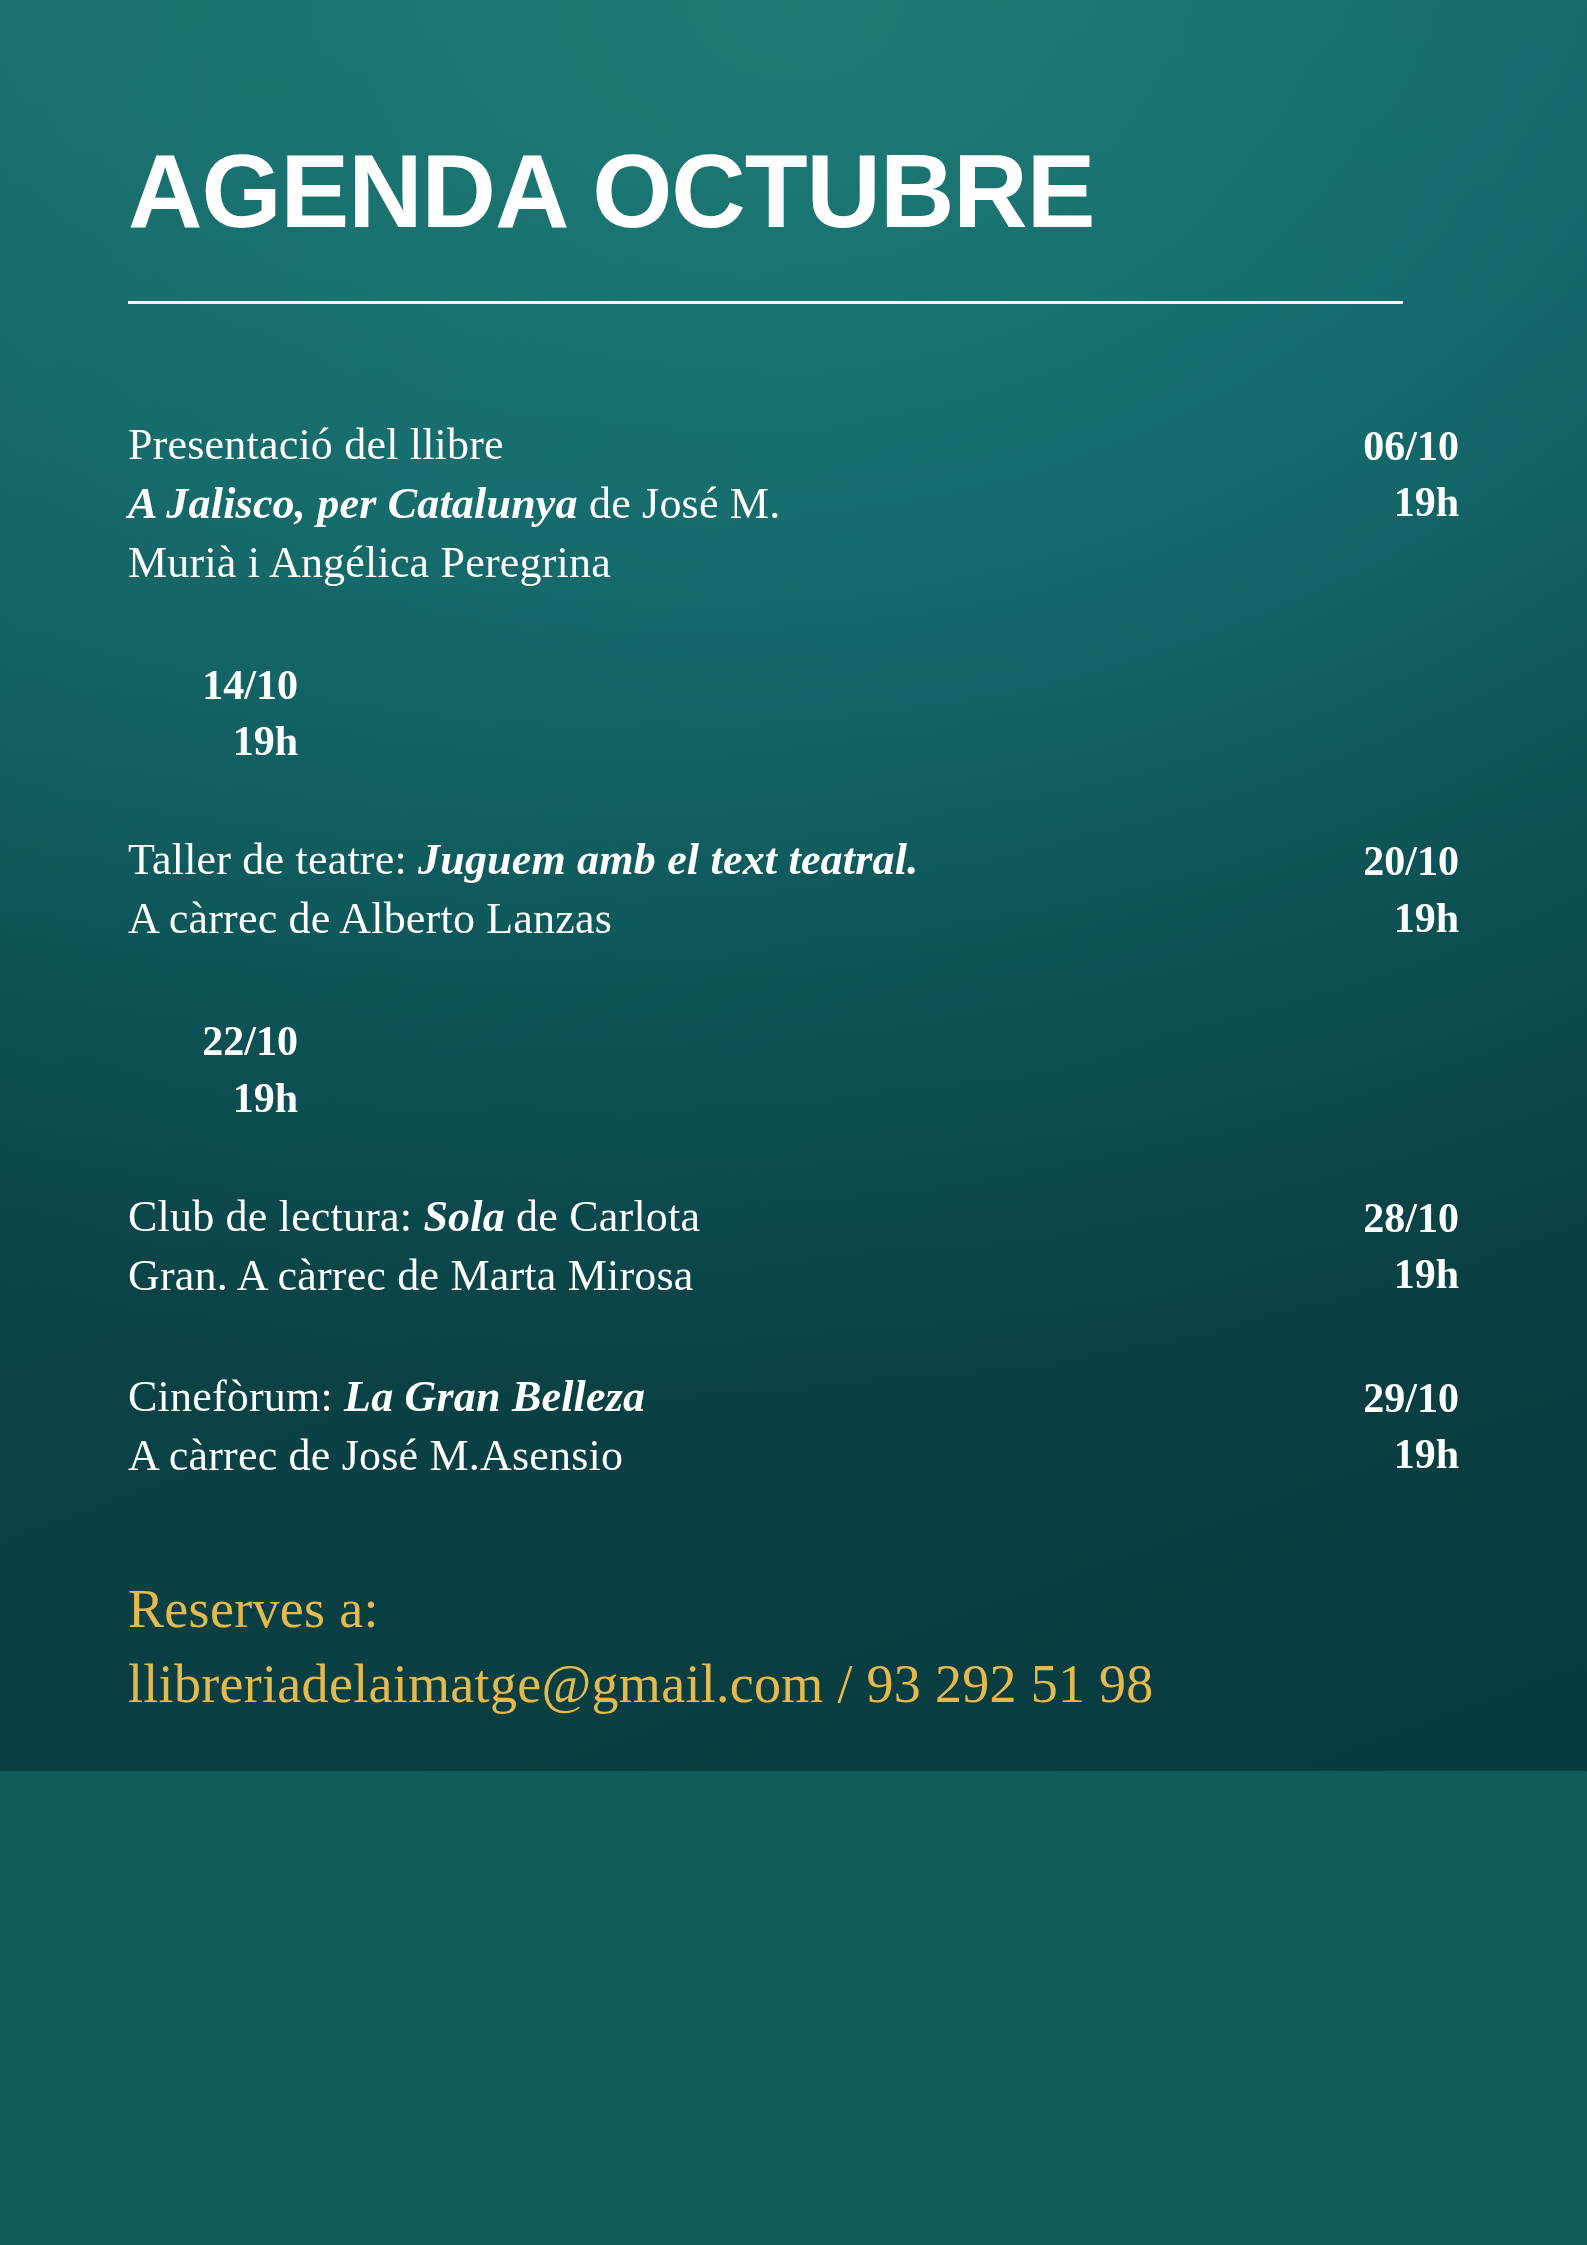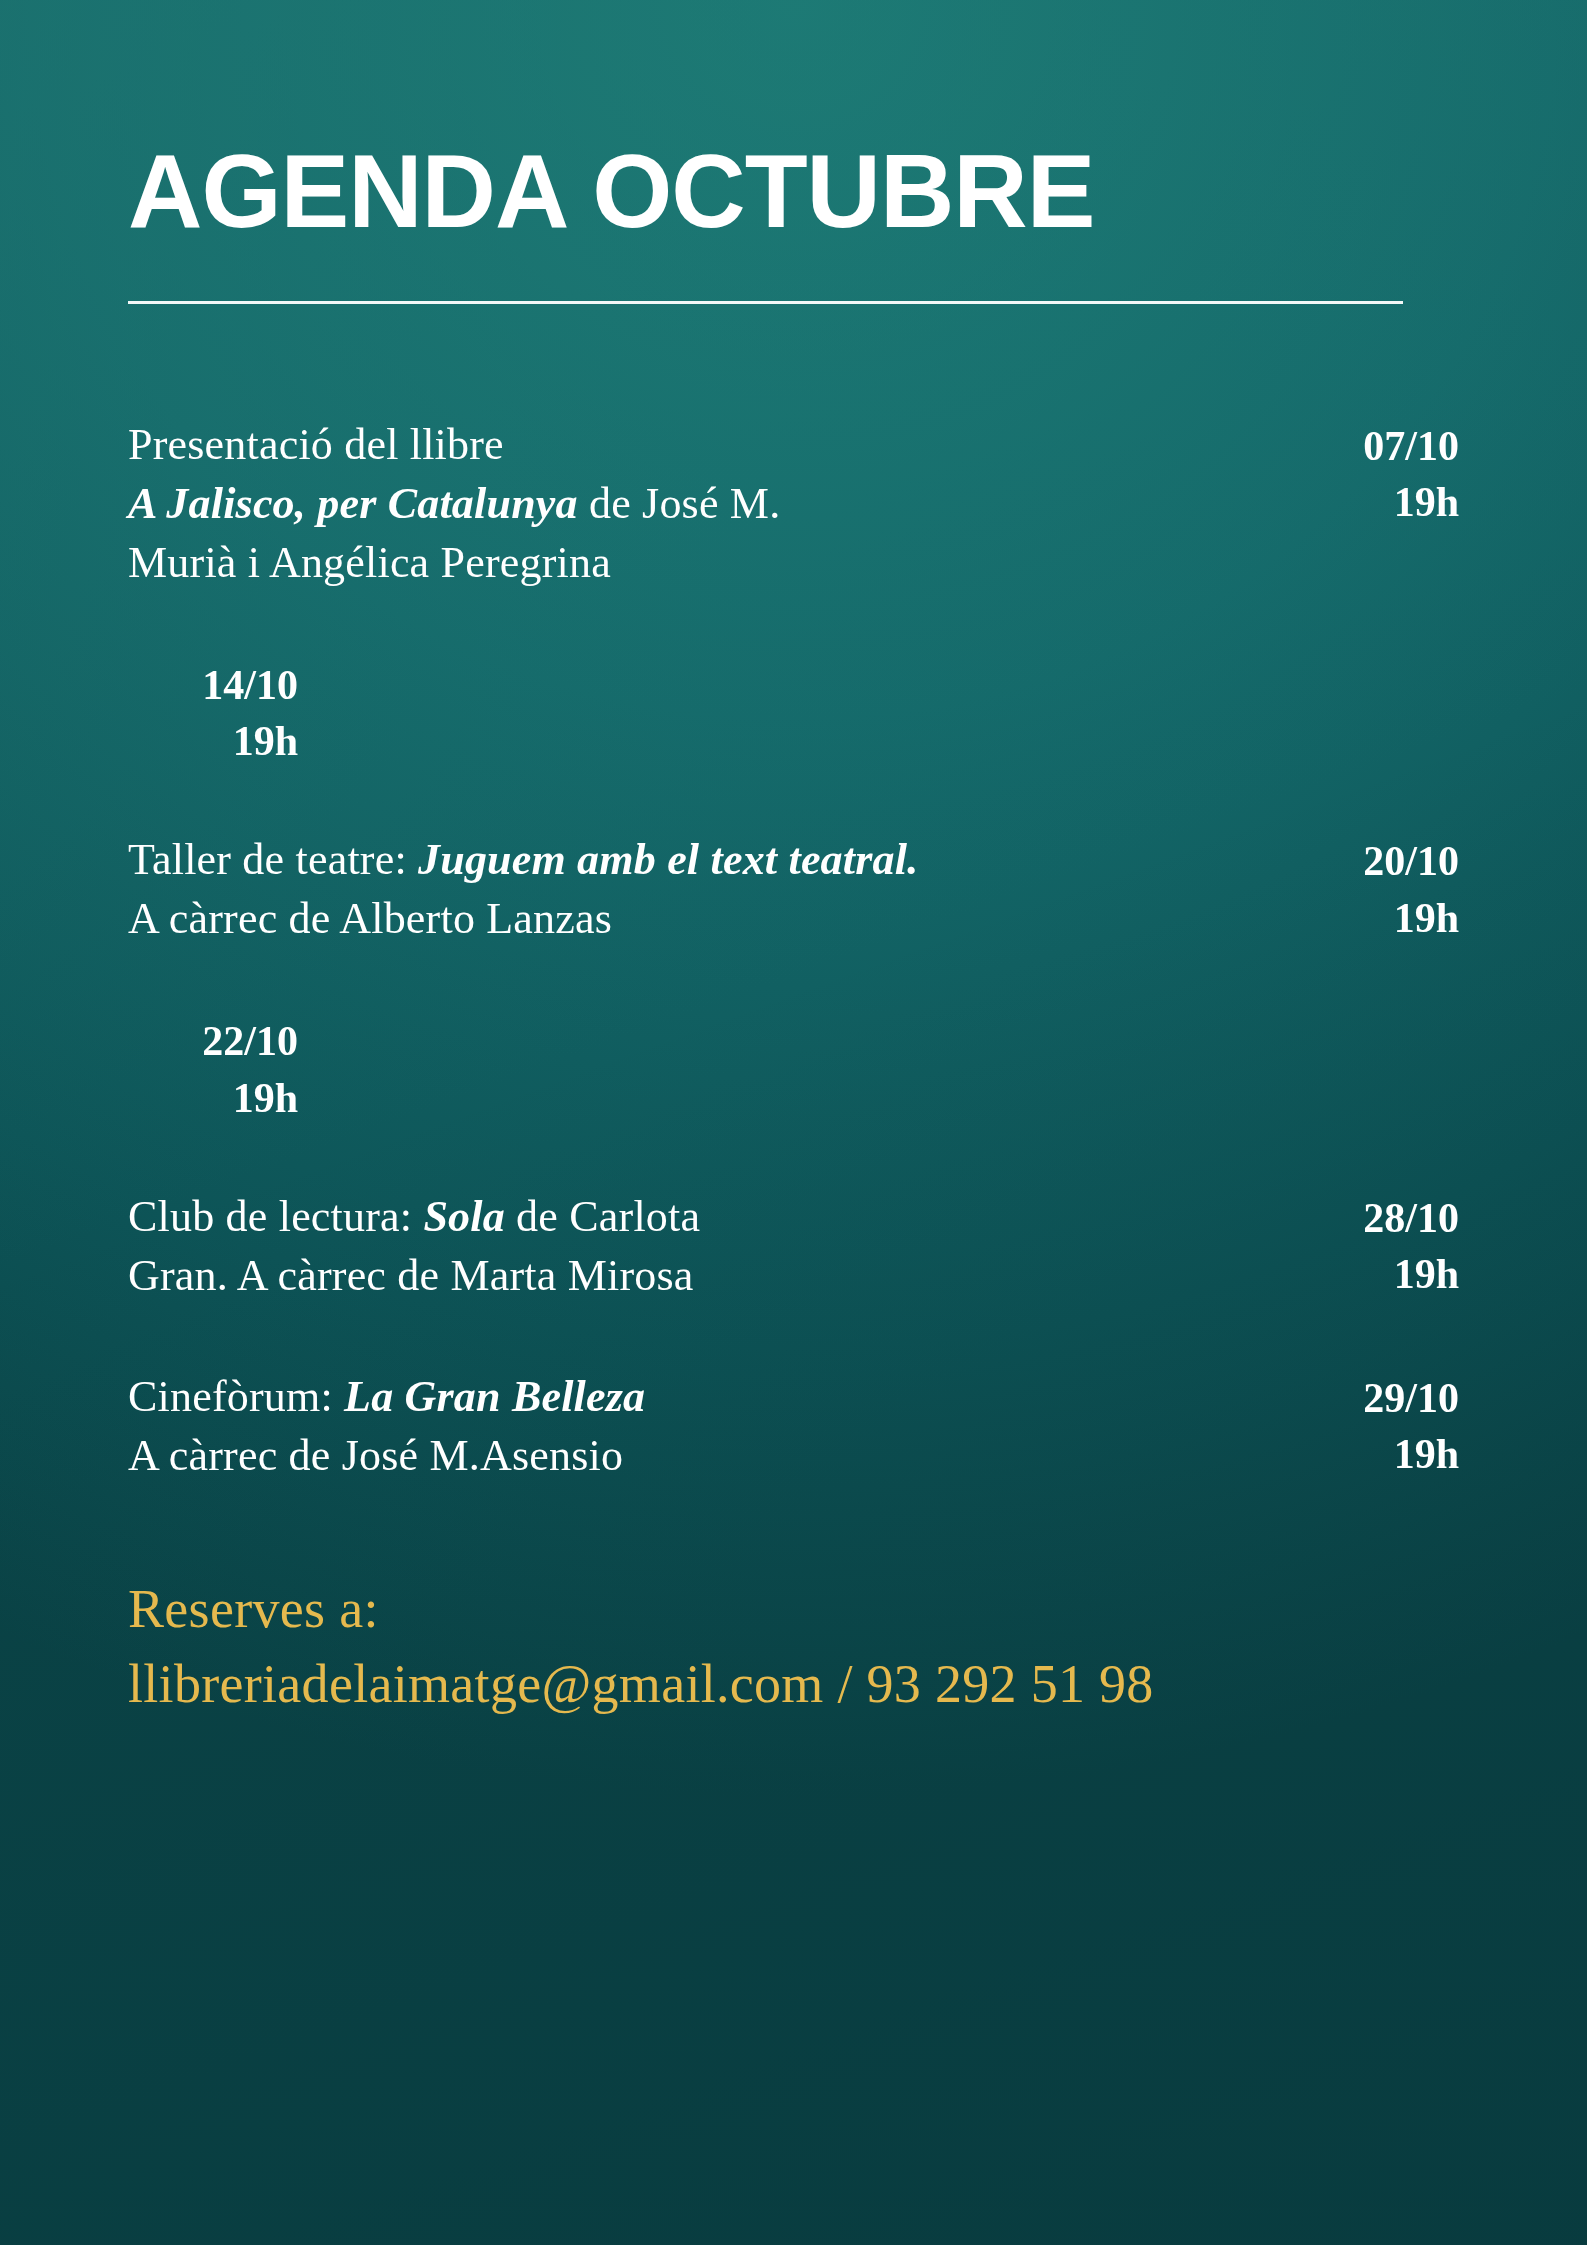--- a/index.html
+++ b/index.html
@@ -9,21 +9,21 @@
   body {
     width: 1587px;
     height: 2245px;
     background: #0f5c5c;
     font-family: "Liberation Serif", serif;
     overflow: hidden;
   }
   .poster {
     position: relative;
     width: 1587px;
-    height: 2245px;
+    height: 1771px;
     box-sizing: border-box;
     background:
       radial-gradient(120% 80% at 50% 0%, #1b7b76 0%, #14696a 40%, #0d5457 75%, #0a4447 100%);
     padding: 0;
     overflow: hidden;
   }
   .poster::after {
     content: "";
     position: absolute;
     inset: 0;
@@ -113,21 +113,21 @@
 
     <div class="events">
 
       <div class="event">
         <div class="event-text">
           <span class="hl">Presentació del llibre</span><br>
           <span class="it">A Jalisco, per Catalunya</span><span> de José M.</span><br>
           <span>Murià i Angélica Peregrina</span>
         </div>
         <div class="event-meta">
-          <span>07/10</span>
+          <span>06/10</span>
           <span class="time">19h</span>
         </div>
       </div>
 
       <div class="event">
         <div class="event-meta">
           <span>14/10</span>
           <span class="time">19h</span>
         </div>
       </div>

